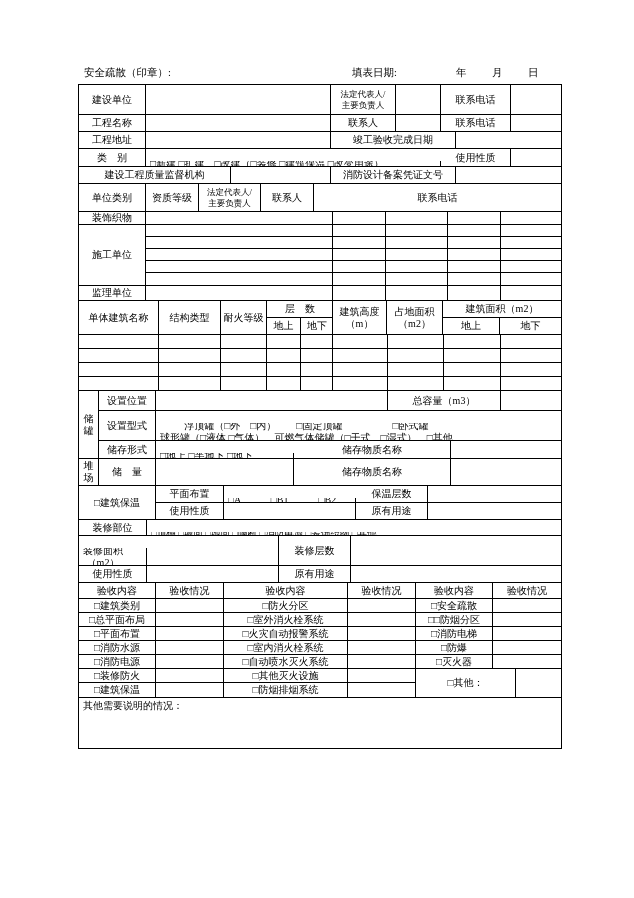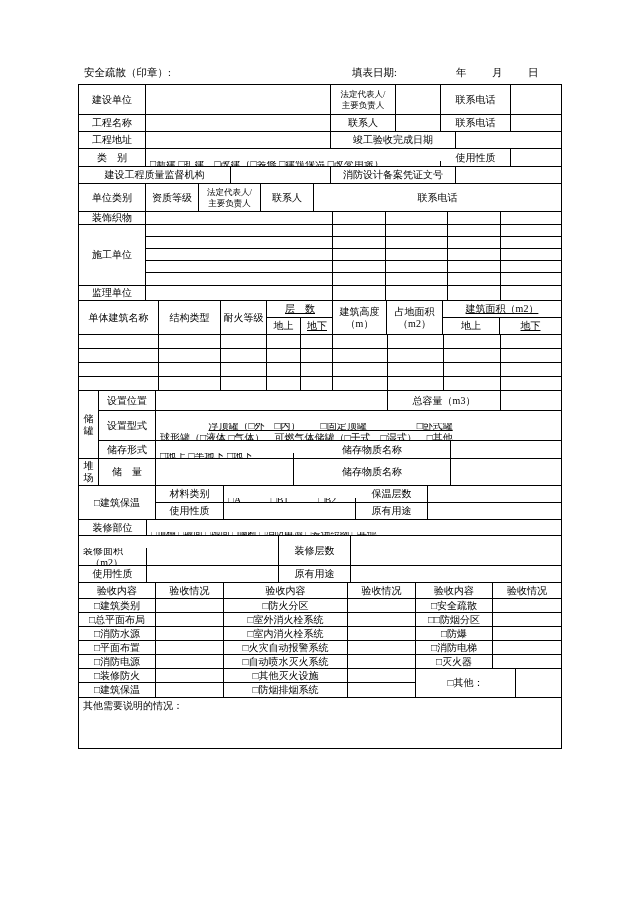--- a/index.html
+++ b/index.html
@@ -11,23 +11,23 @@
   .grid{border:1.5px solid #000;box-sizing:border-box;}
   .r{display:flex;border-bottom:1px solid #000;box-sizing:border-box;}
   .grid > .r:last-child{border-bottom:none;}
   .stack{display:flex;flex-direction:column;box-sizing:border-box;}
   .stack > .r:last-child{border-bottom:none;}
   .c{border-right:1px solid #000;box-sizing:border-box;display:flex;
      align-items:center;justify-content:center;text-align:center;
      font-size:10px;line-height:1.2;white-space:pre-line;padding:0 2px;
      overflow:hidden;}
   .r > .c:last-child,.r > .stack:last-child{border-right:none;}
-  .stack .r .c:last-child{border-right:none;text-decoration:underline;}
+  .stack .r .c:last-child{border-right:none;}
   .bl{border-left:1px solid #000;margin-left:-1px;}
-  .left{justify-content:flex-start;text-align:right;padding-left:4px;margin-top:12px;}
+  .left{justify-content:flex-start;text-align:center;padding-left:4px;margin-top:12px;}
   .topleft{align-items:flex-start;justify-content:flex-start;
            text-align:left;padding:2px 0 0 4px;}
   .small{font-size:8.5px;}
   .fx{flex:1 1 auto;}
   .footer{position:absolute;left:0;top:820px;width:100%;text-align:center;
           font-size:10px;font-family:"Liberation Serif","DejaVu Serif",serif;}
 </style>
 </head>
 <body>
 
@@ -260,21 +260,21 @@
             <div class="c" style="width:157px">储存物质名称</div>
             <div class="c fx"></div>
           </div>
         </div>
       </div>
 
       <div class="r">
         <div class="c" style="width:77px">□建筑保温</div>
         <div class="stack fx">
           <div class="r" style="height:17px">
-            <div class="c" style="width:68px">材料类别</div>
+            <div class="c" style="width:68px">平面布置</div>
             <div class="c left" style="width:132px">□A　　　□B1　　　□B2</div>
             <div class="c" style="width:72px">保温层数</div>
             <div class="c fx"></div>
           </div>
           <div class="r" style="height:16px">
             <div class="c" style="width:68px">使用性质</div>
             <div class="c" style="width:132px"></div>
             <div class="c" style="width:72px">原有用途</div>
             <div class="c fx"></div>
           </div>
@@ -322,33 +322,33 @@
       </div>
       <div class="r" style="height:14px">
         <div class="c" style="width:77px">□总平面布局</div>
         <div class="c" style="width:68px"></div>
         <div class="c" style="width:124px">□室外消火栓系统</div>
         <div class="c" style="width:68px"></div>
         <div class="c" style="width:77px">□□防烟分区</div>
         <div class="c fx"></div>
       </div>
       <div class="r" style="height:14px">
+        <div class="c" style="width:77px">□平面布置</div>
+        <div class="c" style="width:68px"></div>
+        <div class="c" style="width:124px">□火灾自动报警系统</div>
+        <div class="c" style="width:68px"></div>
+        <div class="c" style="width:77px">□消防电梯</div>
+        <div class="c fx"></div>
+      </div>
+      <div class="r" style="height:14px">
         <div class="c" style="width:77px">□消防水源</div>
         <div class="c" style="width:68px"></div>
         <div class="c" style="width:124px">□室内消火栓系统</div>
         <div class="c" style="width:68px"></div>
         <div class="c" style="width:77px">□防爆</div>
-        <div class="c fx"></div>
-      </div>
-      <div class="r" style="height:14px">
-        <div class="c" style="width:77px">□平面布置</div>
-        <div class="c" style="width:68px"></div>
-        <div class="c" style="width:124px">□火灾自动报警系统</div>
-        <div class="c" style="width:68px"></div>
-        <div class="c" style="width:77px">□消防电梯</div>
         <div class="c fx"></div>
       </div>
       <div class="r" style="height:14px">
         <div class="c" style="width:77px">□消防电源</div>
         <div class="c" style="width:68px"></div>
         <div class="c" style="width:124px">□自动喷水灭火系统</div>
         <div class="c" style="width:68px"></div>
         <div class="c" style="width:77px">□灭火器</div>
         <div class="c fx"></div>
       </div>

